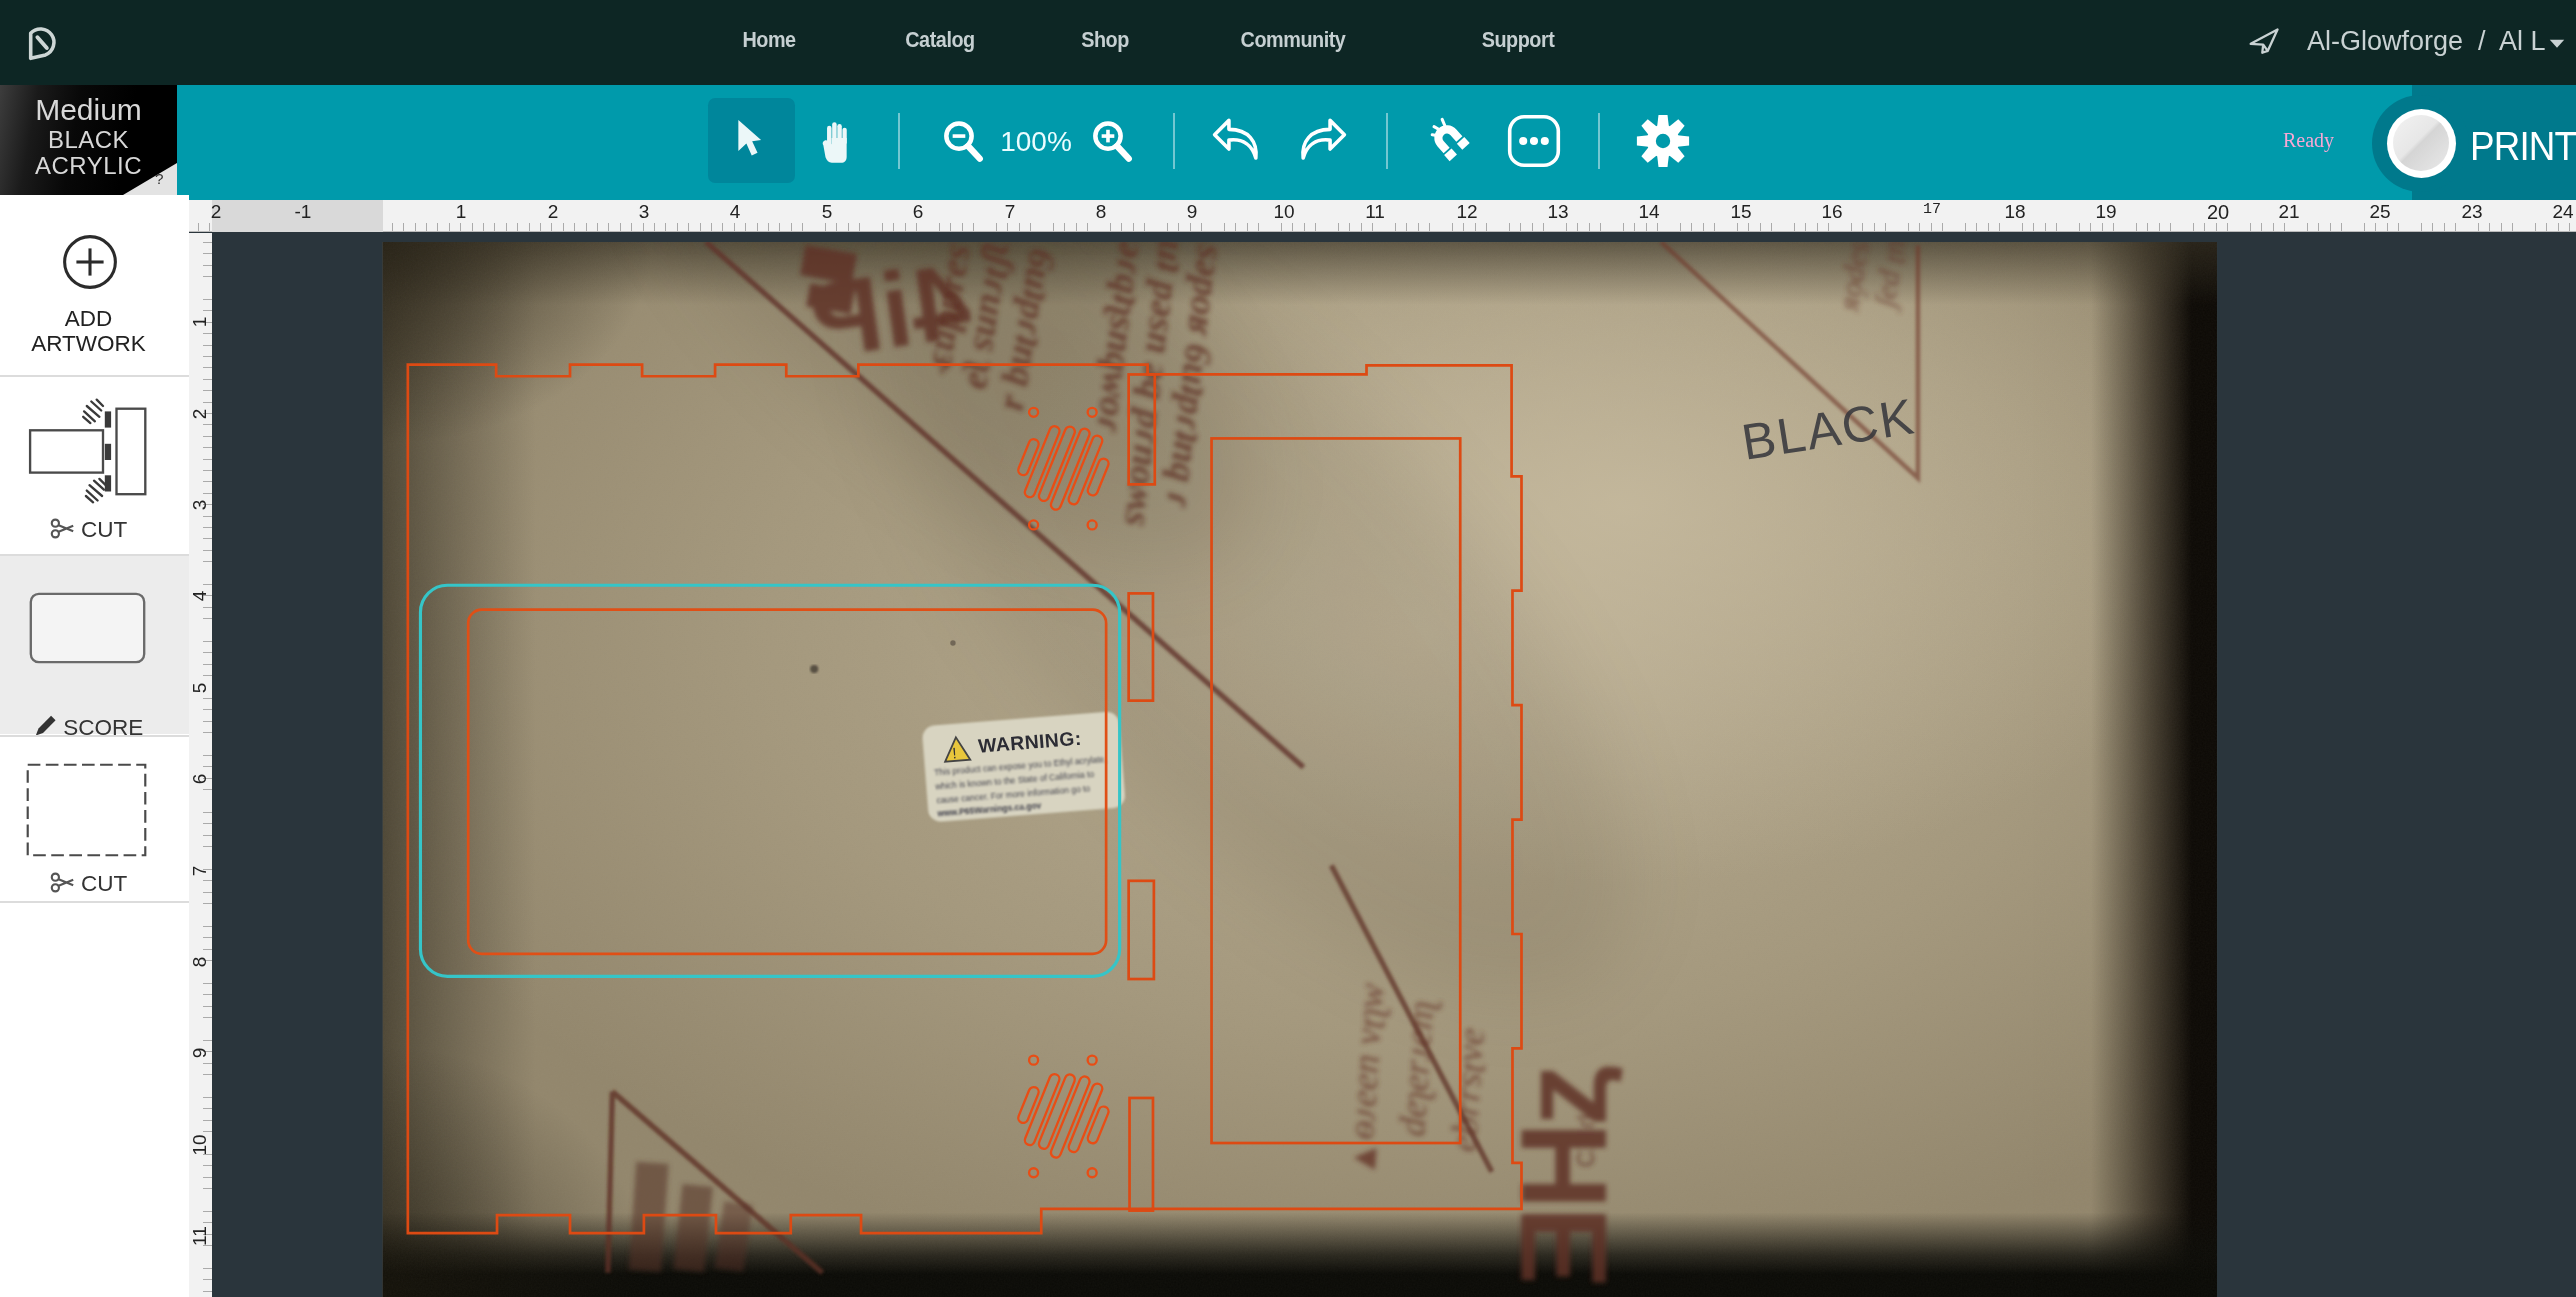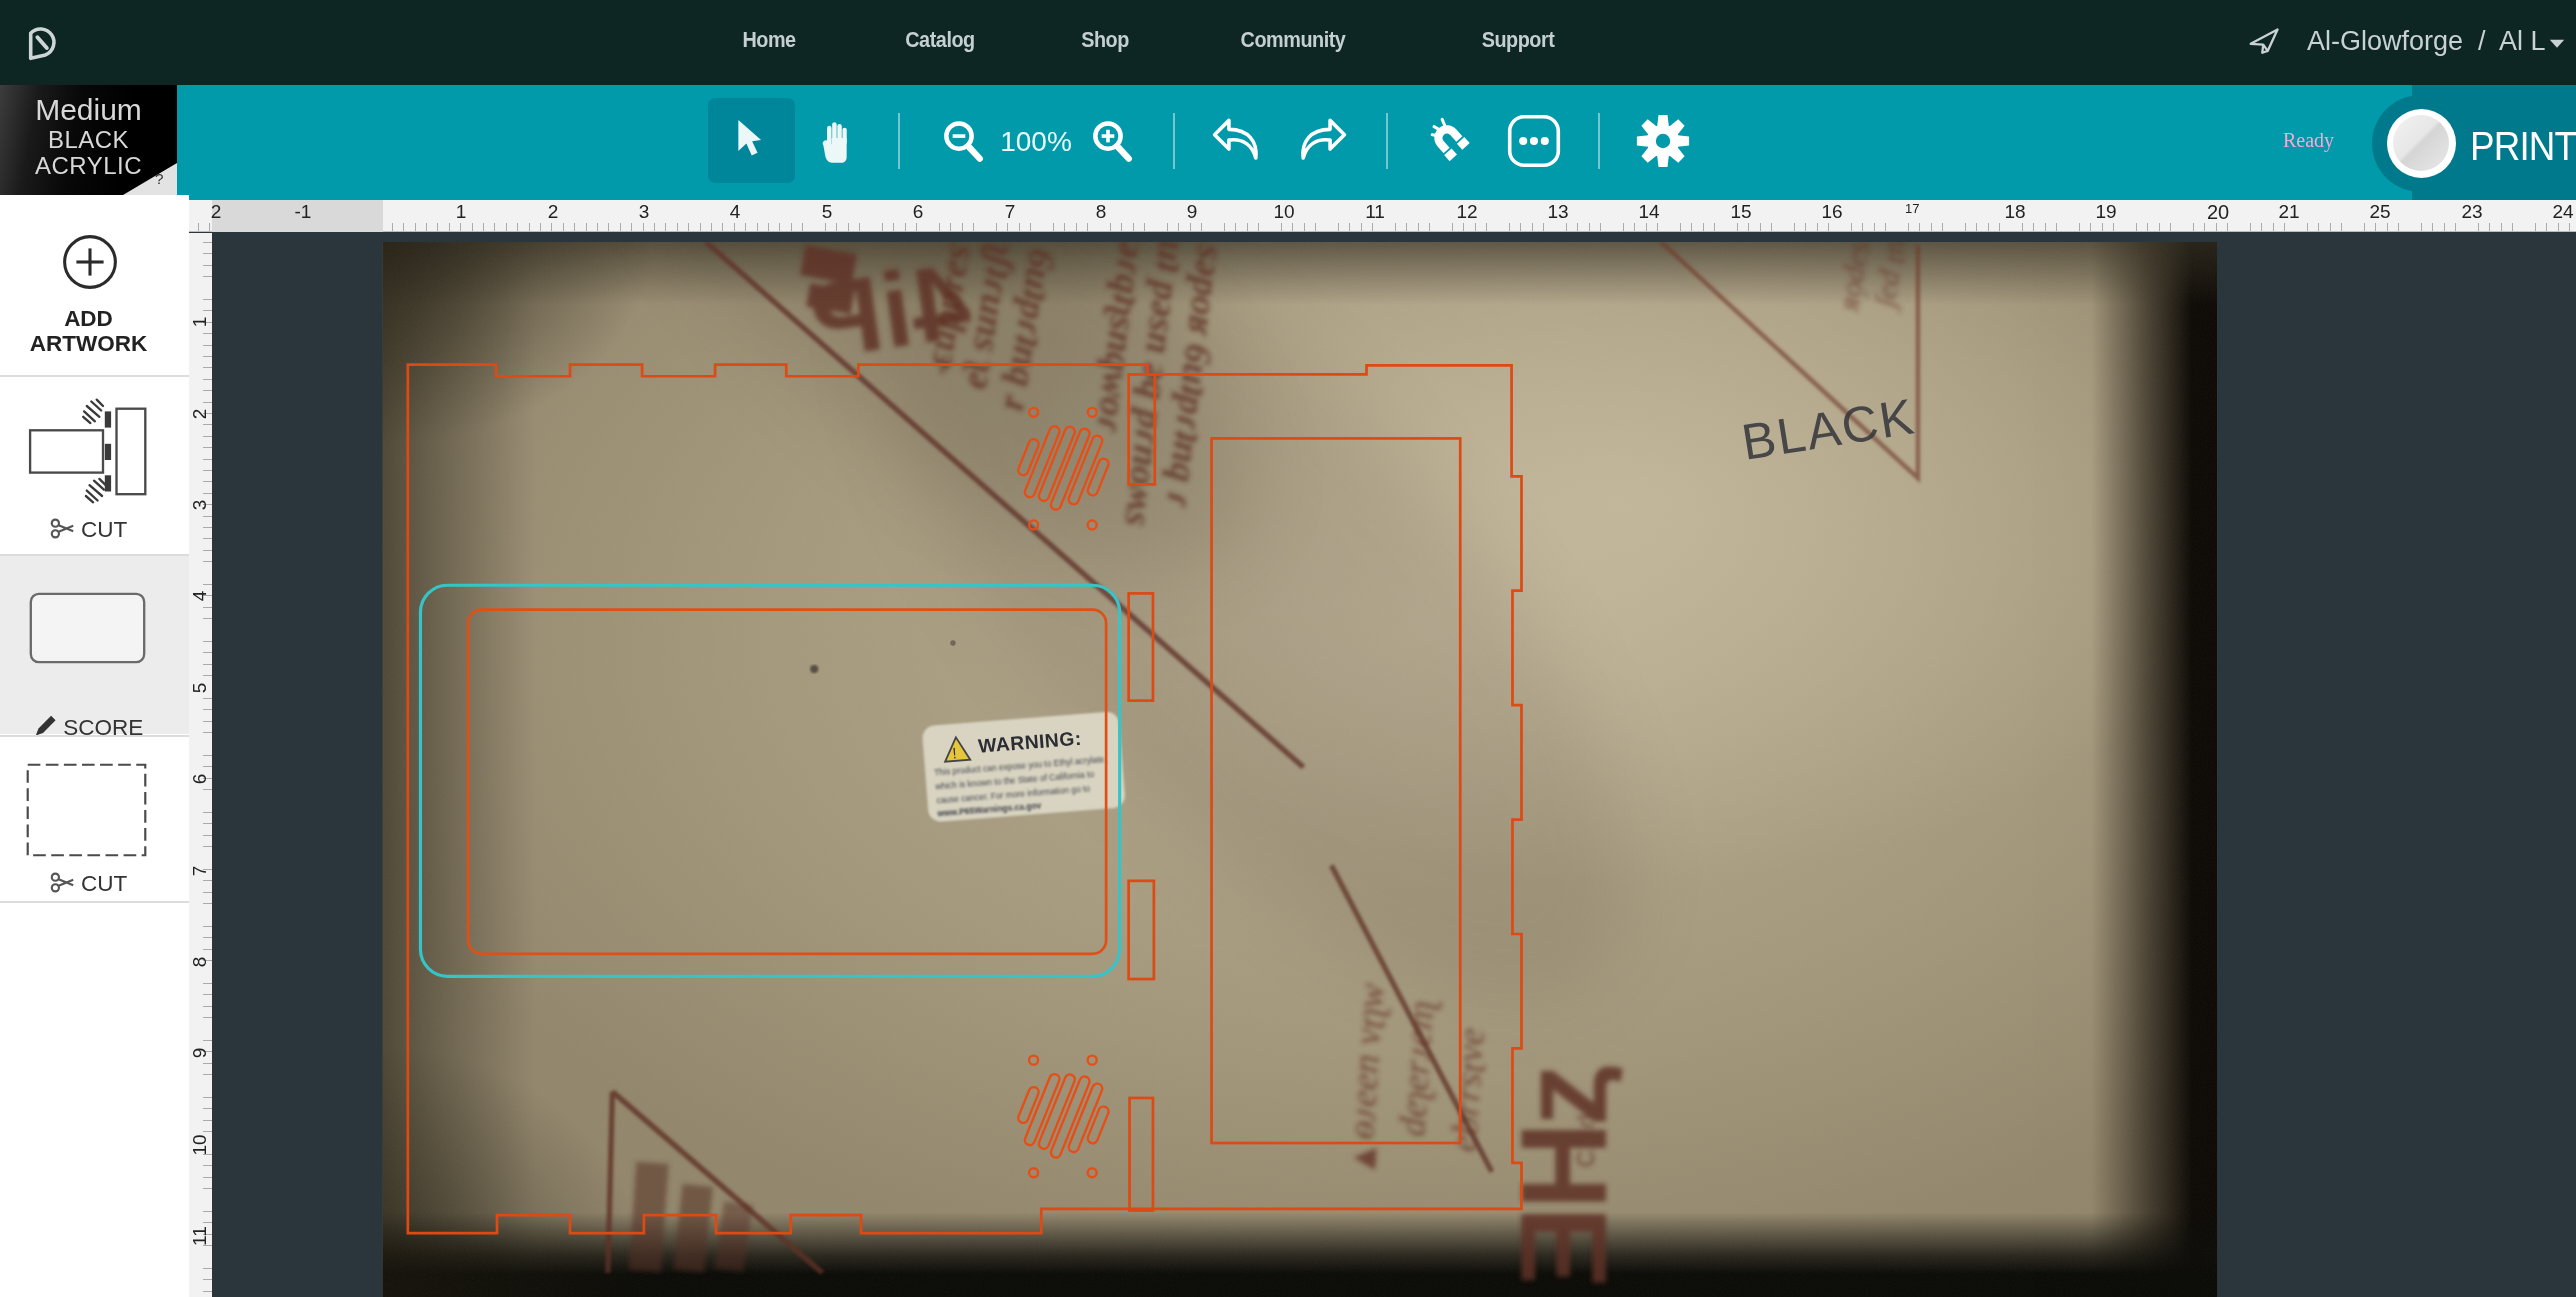--- a/index.html
+++ b/index.html
@@ -137,21 +137,21 @@
 
 <div class="abs" style="left:2470px;top:124px;color:#fff;font-size:40px;letter-spacing:-0.9px;transform:scaleX(0.92);transform-origin:left;">PRINT</div>
 
 <div class="abs" style="left:0;top:195px;width:189px;height:1103px;background:#fff;"></div>
 
 <svg class="abs" style="left:61px;top:233px;" width="58" height="58" viewBox="0 0 64 64">
   <circle cx="32" cy="32" r="28" fill="none" stroke="#2b2b2b" stroke-width="3.4"></circle>
   <line x1="32" y1="17" x2="32" y2="47" stroke="#2b2b2b" stroke-width="3.4"></line>
   <line x1="17" y1="32" x2="47" y2="32" stroke="#2b2b2b" stroke-width="3.4"></line>
 </svg>
-<div class="abs" style="left:0;top:306px;width:177px;text-align:center;color:#222;font-size:22.5px;font-weight:bold;line-height:25px;">ADD<br>ARTWORK</div>
+<div class="abs" style="left:0;top:306px;width:177px;text-align:center;color:#222;font-size:22.5px;font-weight:normal;line-height:25px;">ADD<br>ARTWORK</div>
 <div class="abs" style="left:0;top:375px;width:189px;height:1.8px;background:#dcdcdc;"></div>
 
 <svg class="abs" style="left:21.6px;top:397px;" width="135" height="108" viewBox="0 0 150 120">
   <rect x="9" y="37" width="81" height="47" fill="none" stroke="#4a4a4a" stroke-width="2.6"></rect>
   <rect x="105" y="13" width="32" height="95" fill="none" stroke="#4a4a4a" stroke-width="2.6"></rect>
   <rect x="92" y="16" width="7" height="18" fill="#3a3a3a"></rect>
   <rect x="92" y="52" width="7" height="18" fill="#3a3a3a"></rect>
   <rect x="92" y="87" width="7" height="18" fill="#3a3a3a"></rect>
   <g stroke="#3a3a3a" stroke-width="2.6" stroke-linecap="round">
     <path d="M72 10 l14 12 M77 5 l11 10 M69 16 l12 11 M83 3 l7 7 M68 22 l8 7"></path>
@@ -210,21 +210,21 @@
     <div class="abs" style="left:803px;top:0.9px;width:36px;text-align:center;font-size:19px;color:#222;">7</div>
     <div class="abs" style="left:894px;top:0.9px;width:36px;text-align:center;font-size:19px;color:#222;">8</div>
     <div class="abs" style="left:985px;top:0.9px;width:36px;text-align:center;font-size:19px;color:#222;">9</div>
     <div class="abs" style="left:1077px;top:0.9px;width:36px;text-align:center;font-size:19px;color:#222;">10</div>
     <div class="abs" style="left:1168px;top:0.9px;width:36px;text-align:center;font-size:19px;color:#222;">11</div>
     <div class="abs" style="left:1260px;top:0.9px;width:36px;text-align:center;font-size:19px;color:#222;">12</div>
     <div class="abs" style="left:1351px;top:0.9px;width:36px;text-align:center;font-size:19px;color:#222;">13</div>
     <div class="abs" style="left:1442px;top:0.9px;width:36px;text-align:center;font-size:19px;color:#222;">14</div>
     <div class="abs" style="left:1534px;top:0.9px;width:36px;text-align:center;font-size:19px;color:#222;">15</div>
     <div class="abs" style="left:1625px;top:0.9px;width:36px;text-align:center;font-size:19px;color:#222;">16</div>
-    <div class="abs" style="left:1716px;top:0.9px;width:36px;text-align:left;font-size:13px;color:#222;">17</div>
+    <div class="abs" style="left:1716px;top:0.9px;width:36px;text-align:right;font-size:15px;color:#222;font-family:Liberation Mono, monospace;">17</div>
     <div class="abs" style="left:1808px;top:0.9px;width:36px;text-align:center;font-size:19px;color:#222;">18</div>
     <div class="abs" style="left:1899px;top:0.9px;width:36px;text-align:center;font-size:19px;color:#222;">19</div>
     <div class="abs" style="left:1991px;top:0.9px;width:36px;text-align:center;font-size:20px;color:#222;margin-left:20px;">20</div>
     <div class="abs" style="left:2082px;top:0.9px;width:36px;text-align:center;font-size:19px;color:#222;">21</div>
     <div class="abs" style="left:2173px;top:0.9px;width:36px;text-align:center;font-size:19px;color:#222;">25</div>
     <div class="abs" style="left:2265px;top:0.9px;width:36px;text-align:center;font-size:19px;color:#222;">23</div>
     <div class="abs" style="left:2356px;top:0.9px;width:36px;text-align:center;font-size:19px;color:#222;">24</div>
   </div>
 
 <div id="vruler" class="abs" style="left: 189px; top: 233px; width: 22.5px; height: 1065px; background: repeating-linear-gradient(rgb(170, 170, 170) 0px, rgb(170, 170, 170) 0.9px, transparent 0.9px, transparent 11.4px) 13.5px 9.2px / 9px 1065px no-repeat rgb(242, 242, 242);">

